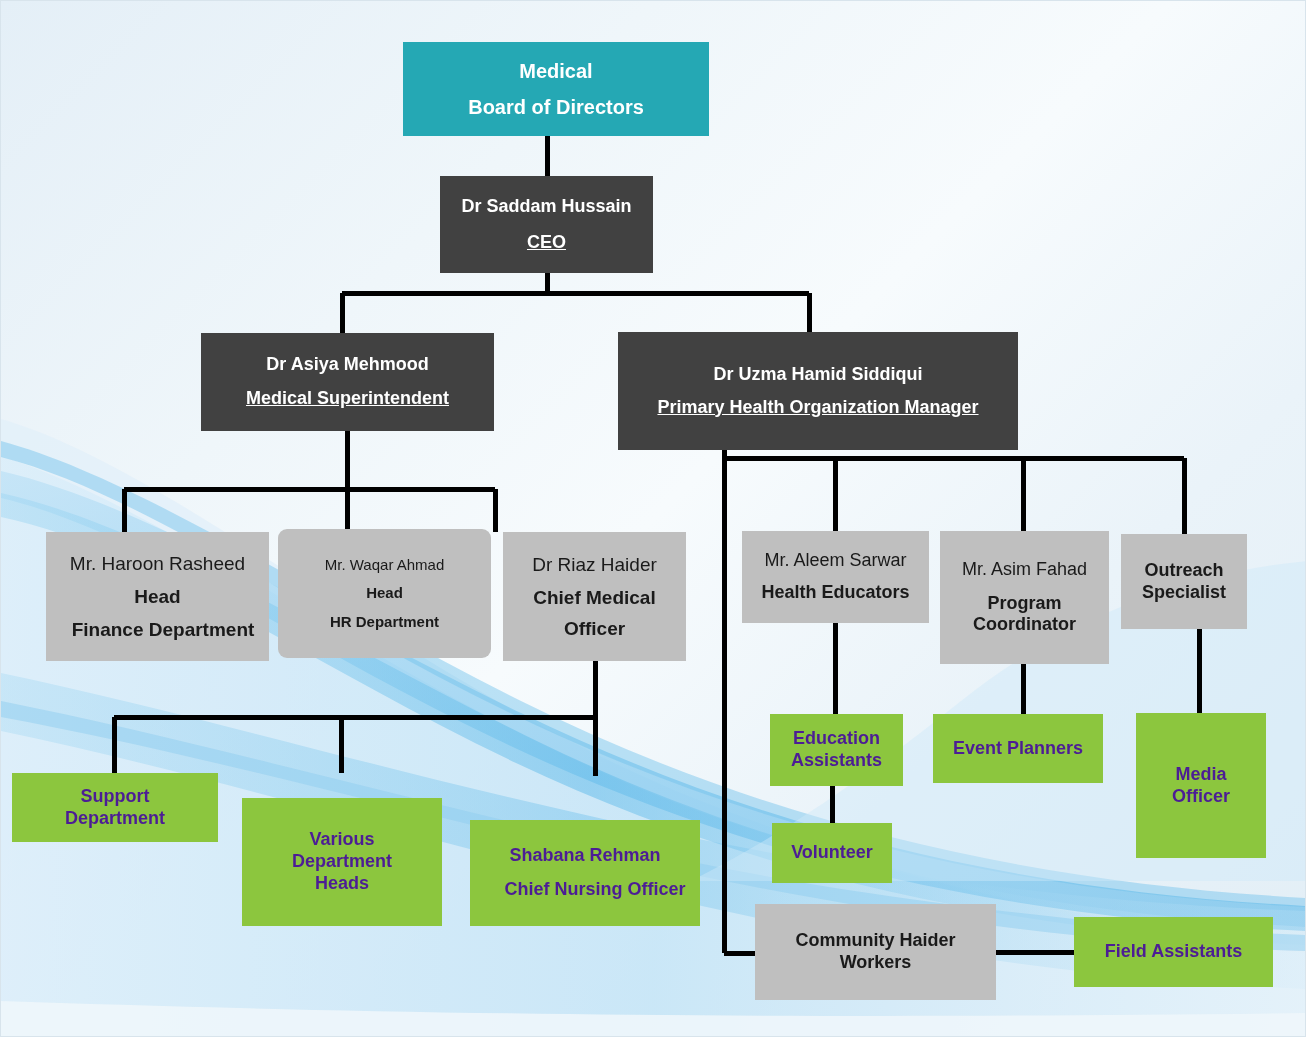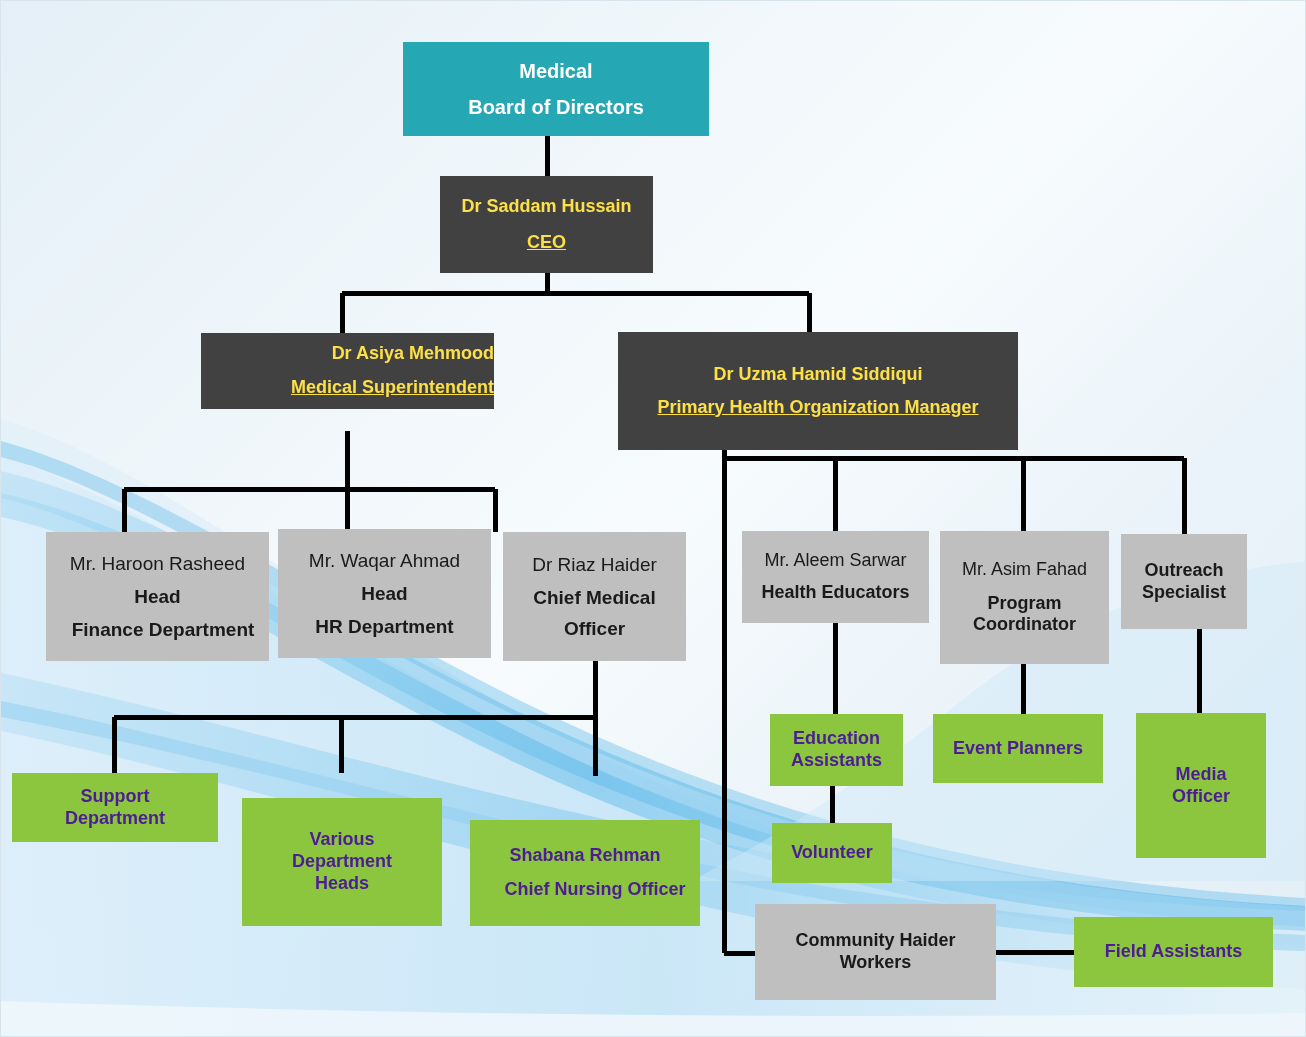--- a/index.html
+++ b/index.html
@@ -31,21 +31,21 @@
     display: flex;
     flex-direction: column;
     align-items: center;
     justify-content: center;
     text-align: center;
     z-index: 5;
     line-height: 1.22;
   }
   .node .ln { display: block; width: 100%; }
   .teal  { background: #25a8b4; color: #ffffff; }
-  .dark  { background: #414141; color: #fde047; }
+  .dark  { background: #414141; color: #ffffff; }
   .gray  { background: #bfbfbf; color: #1a1a1a; }
   .green { background: #8cc63e; color: #4c1d95; }
 
   .t-bold { font-weight: bold; }
   .t-norm { font-weight: normal; }
   .t-ul   { text-decoration: underline; font-weight: bold; }
 
   .connectors { position: absolute; left:0; top:0; width:1306px; height:1037px; z-index: 2; }
 </style>
 </head>
@@ -130,37 +130,37 @@
   <div class="node teal" style="left:402px; top:41px; width:306px; height:94px; font-size:20px;">
     <span class="ln t-bold">Medical</span>
     <span class="ln t-bold" style="margin-top:12px;">Board of Directors</span>
   </div>
 
   <div class="node dark" style="left:439px; top:175px; width:213px; height:97px; font-size:18px;">
     <span class="ln t-bold">Dr Saddam Hussain</span>
     <span class="ln t-ul" style="margin-top:14px;">CEO</span>
   </div>
 
-  <div class="node dark" style="left:200px; top:332px; width:293px; height:76px; font-size:18px;text-align:right;">
+  <div class="node dark" style="left:200px; top:332px; width:293px; height:98px; font-size:18px;">
     <span class="ln t-bold">Dr Asiya Mehmood</span>
     <span class="ln t-ul" style="margin-top:12px;">Medical Superintendent</span>
   </div>
 
   <div class="node dark" style="left:617px; top:331px; width:400px; height:118px; font-size:18px;">
     <span class="ln t-bold">Dr Uzma Hamid Siddiqui</span>
     <span class="ln t-ul" style="margin-top:11px;">Primary Health Organization Manager</span>
   </div>
 
   <div class="node gray" style="left:45px; top:531px; width:223px; height:129px; font-size:19px;">
     <span class="ln t-norm">Mr. Haroon Rasheed</span>
     <span class="ln t-bold" style="margin-top:10px;">Head</span>
     <span class="ln t-bold" style="margin-top:10px;padding-left:11px;">Finance Department</span>
   </div>
 
-  <div class="node gray" style="left:277px; top:528px; width:213px; height:129px; font-size:19px;">
+  <div class="node gray" style="left:277px; top:528px; width:213px; height:129px; font-size:15px;border-radius:9px;">
     <span class="ln t-norm">Mr. Waqar Ahmad</span>
     <span class="ln t-bold" style="margin-top:10px;">Head</span>
     <span class="ln t-bold" style="margin-top:10px;">HR Department</span>
   </div>
 
   <div class="node gray" style="left:502px; top:531px; width:183px; height:129px; font-size:19px;">
     <span class="ln t-norm">Dr Riaz Haider</span>
     <span class="ln t-bold" style="margin-top:10px;">Chief Medical</span>
     <span class="ln t-bold" style="margin-top:8px;">Officer</span>
   </div>

